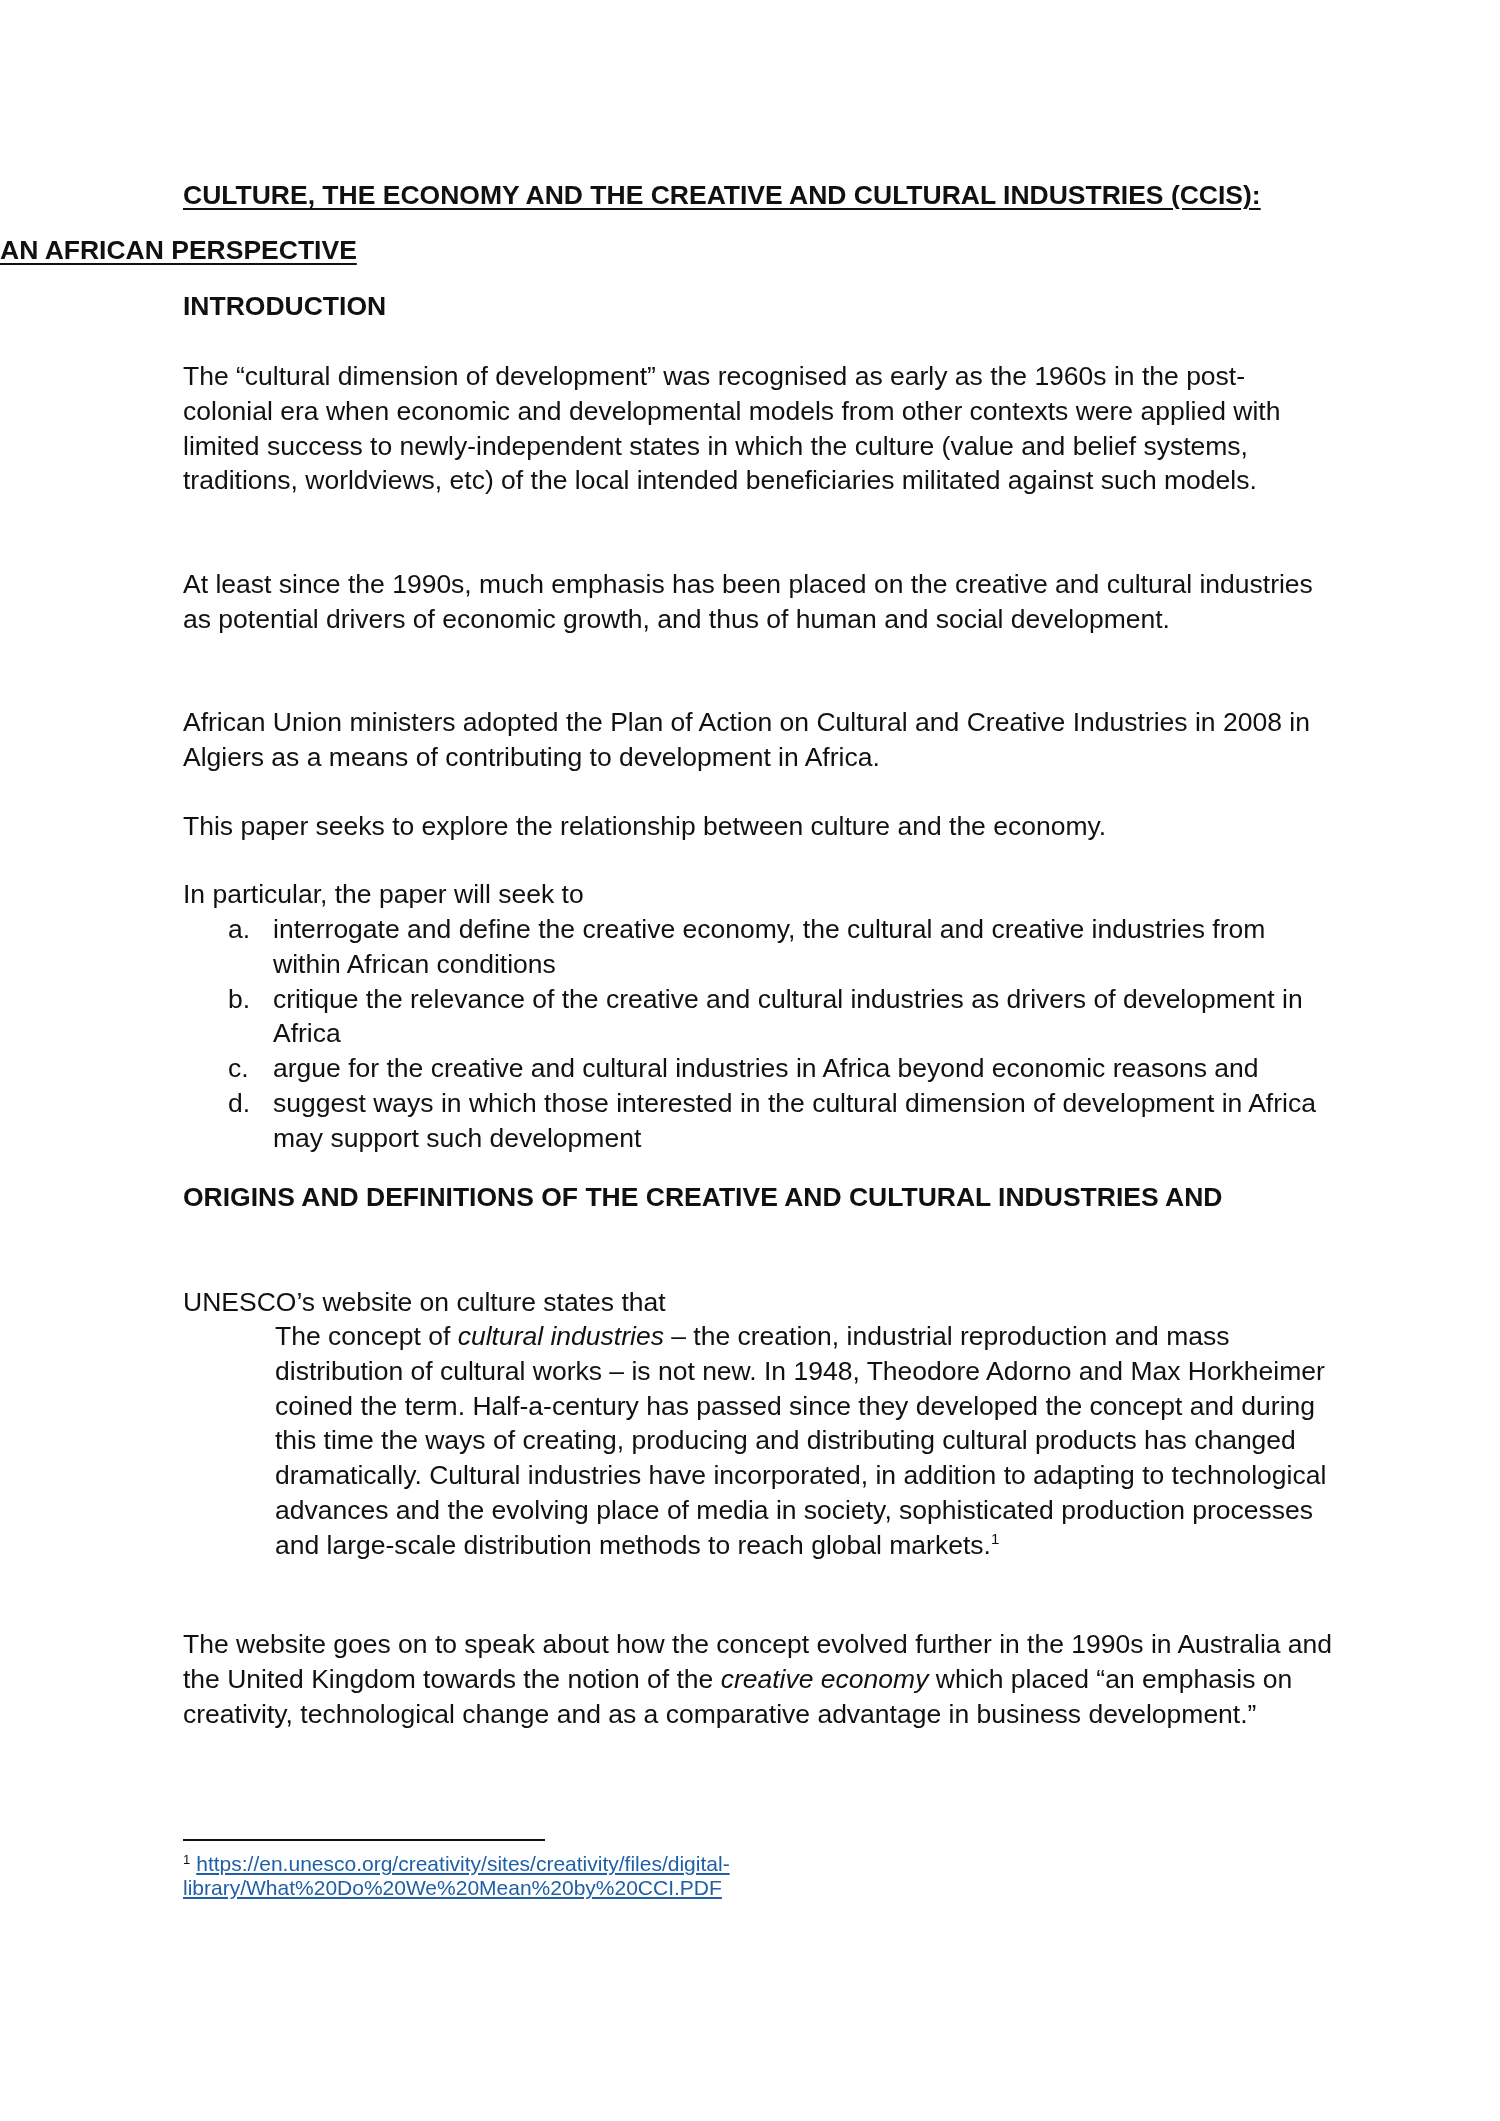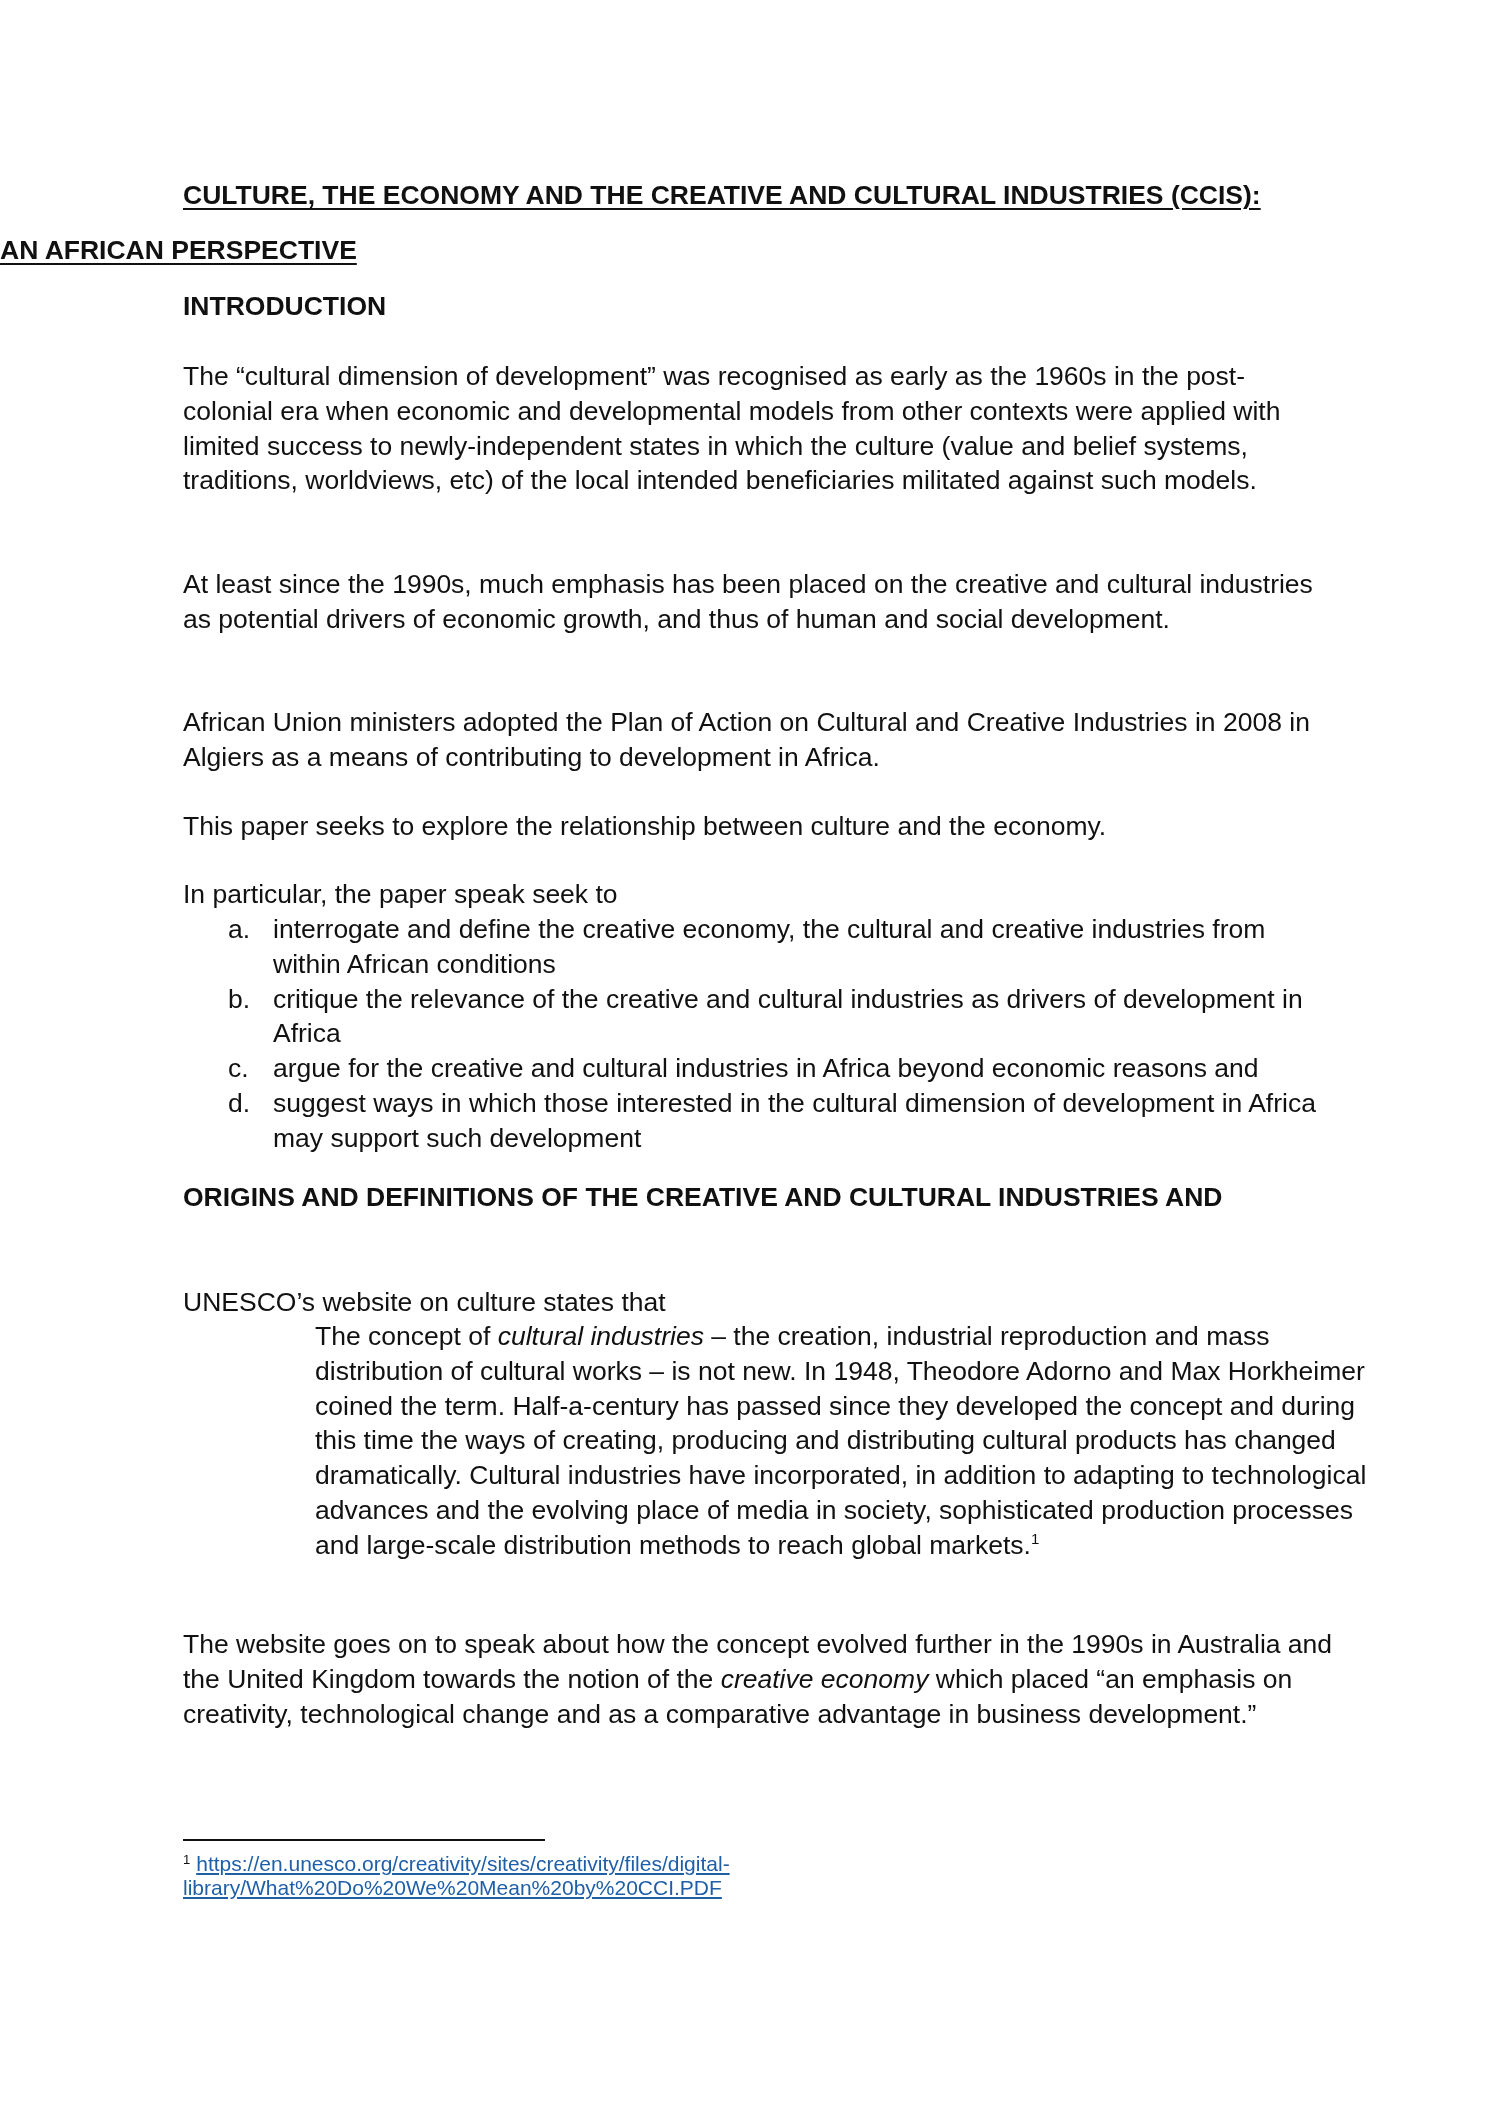--- a/index.html
+++ b/index.html
@@ -7,42 +7,42 @@
          font-family: "Liberation Sans", sans-serif; color: #111111; }
   .blk { position: absolute; left: 183px; width: 1150px; font-size: 26.5px; line-height: 34.8px; }
   .title { position: absolute; left: 183px; width: 1150px; font-weight: bold; font-size: 26.5px;
            text-decoration: underline; text-decoration-thickness: 2px; text-underline-offset: 4px; white-space: nowrap; }
   .subtitle { position: absolute; left: 0; width: 1500px; text-align: left; font-weight: bold; font-size: 26.5px;
               text-decoration: underline; text-decoration-thickness: 2px; text-underline-offset: 4px; }
   .heading { font-weight: bold; }
   .list { position: absolute; left: 228px; width: 1110px; font-size: 26.5px; line-height: 34.8px; margin: 0; padding: 0; list-style: none; }
   .list li { position: relative; padding-left: 45px; }
   .list .mk { position: absolute; left: 0; top: 0; }
-  .quote { position: absolute; left: 275px; width: 1060px; font-size: 26.5px; line-height: 34.8px; margin-left: 40px; }
+  .quote { position: absolute; left: 275px; width: 1060px; font-size: 26.5px; line-height: 34.8px; }
   sup { font-size: 15px; line-height: 0; vertical-align: 10px; }
   .rule { position: absolute; left: 183px; top: 1839px; width: 362px; height: 2px; background: #111; }
   .fn { position: absolute; left: 183px; top: 1852px; width: 700px; font-size: 21px; line-height: 24px; }
   .fn .fn-sup { font-size: 13px; vertical-align: 7px; line-height: 0; margin-right: 6px; }
   .fn a { color: #1f5fa8; text-decoration: underline; }
 </style>
 </head>
 <body>
 
 <div>
 
   <div class="title" style="top:180px;">CULTURE, THE ECONOMY AND THE CREATIVE AND CULTURAL INDUSTRIES (CCIS):</div>
   <div class="subtitle" style="top:235px;">AN AFRICAN PERSPECTIVE</div>
 
   <div class="blk heading" style="top:289px;">INTRODUCTION</div>
 
   <div class="blk" style="top:359px;">The “cultural dimension of development” was recognised as early as the 1960s in the post-colonial era when economic and developmental models from other contexts were applied with limited success to newly-independent states in which the culture (value and belief systems, traditions, worldviews, etc) of the local intended beneficiaries militated against such models.</div>
   <div class="blk" style="top:567px;">At least since the 1990s, much emphasis has been placed on the creative and cultural industries as potential drivers of economic growth, and thus of human and social development.</div>
   <div class="blk" style="top:705px;">African Union ministers adopted the Plan of Action on Cultural and Creative Industries in 2008 in Algiers as a means of contributing to development in Africa.</div>
   <div class="blk" style="top:809px;">This paper seeks to explore the relationship between culture and the economy.</div>
-  <div class="blk" style="top:877px;">In particular, the paper speak seek to</div>
+  <div class="blk" style="top:877px;">In particular, the paper will seek to</div>
 
   <ul class="list" style="top:912px;">
     <li><span class="mk">a.</span><span>interrogate and define the creative economy, the cultural and creative industries from within African conditions</span></li>
     <li><span class="mk">b.</span><span>critique the relevance of the creative and cultural industries as drivers of development in Africa</span></li>
     <li><span class="mk">c.</span><span>argue for the creative and cultural industries in Africa beyond economic reasons and</span></li>
     <li><span class="mk">d.</span><span>suggest ways in which those interested in the cultural dimension of development in Africa may support such development</span></li>
   </ul>
 
   <div class="blk heading" style="top:1180px;">
     <div>ORIGINS AND DEFINITIONS OF THE CREATIVE AND CULTURAL INDUSTRIES AND</div>

